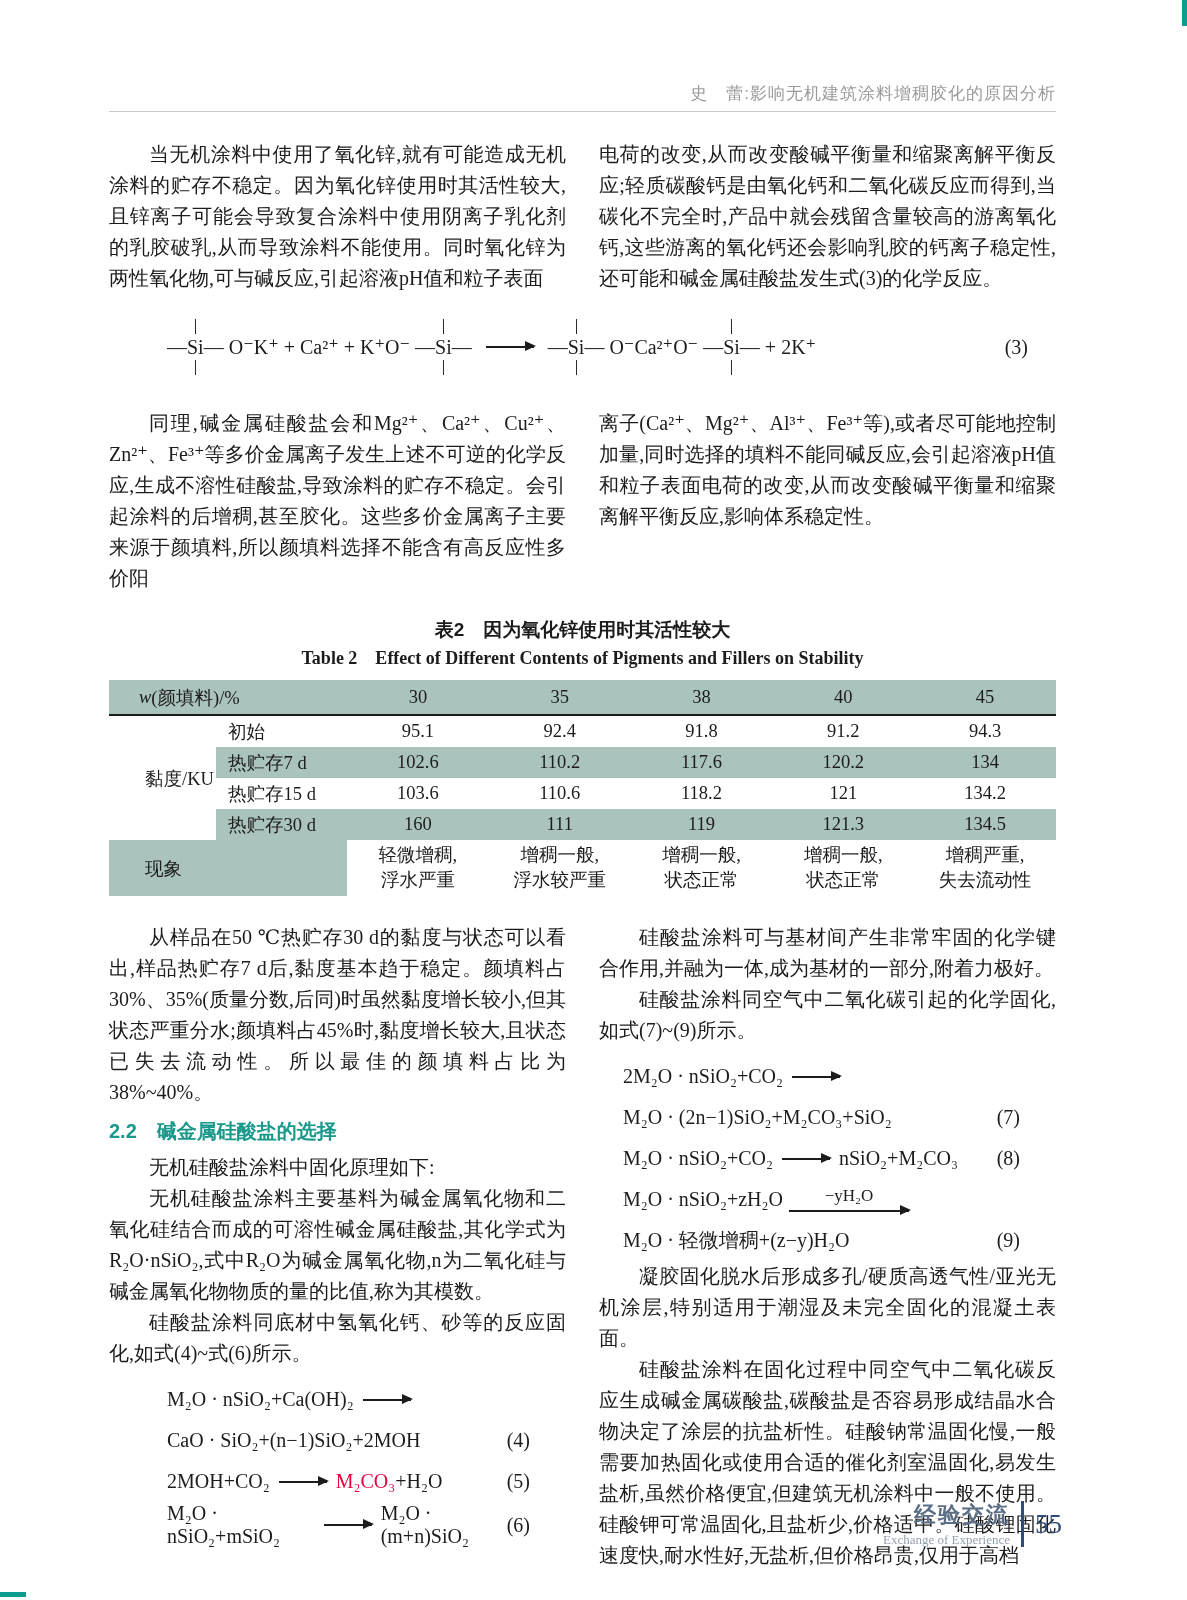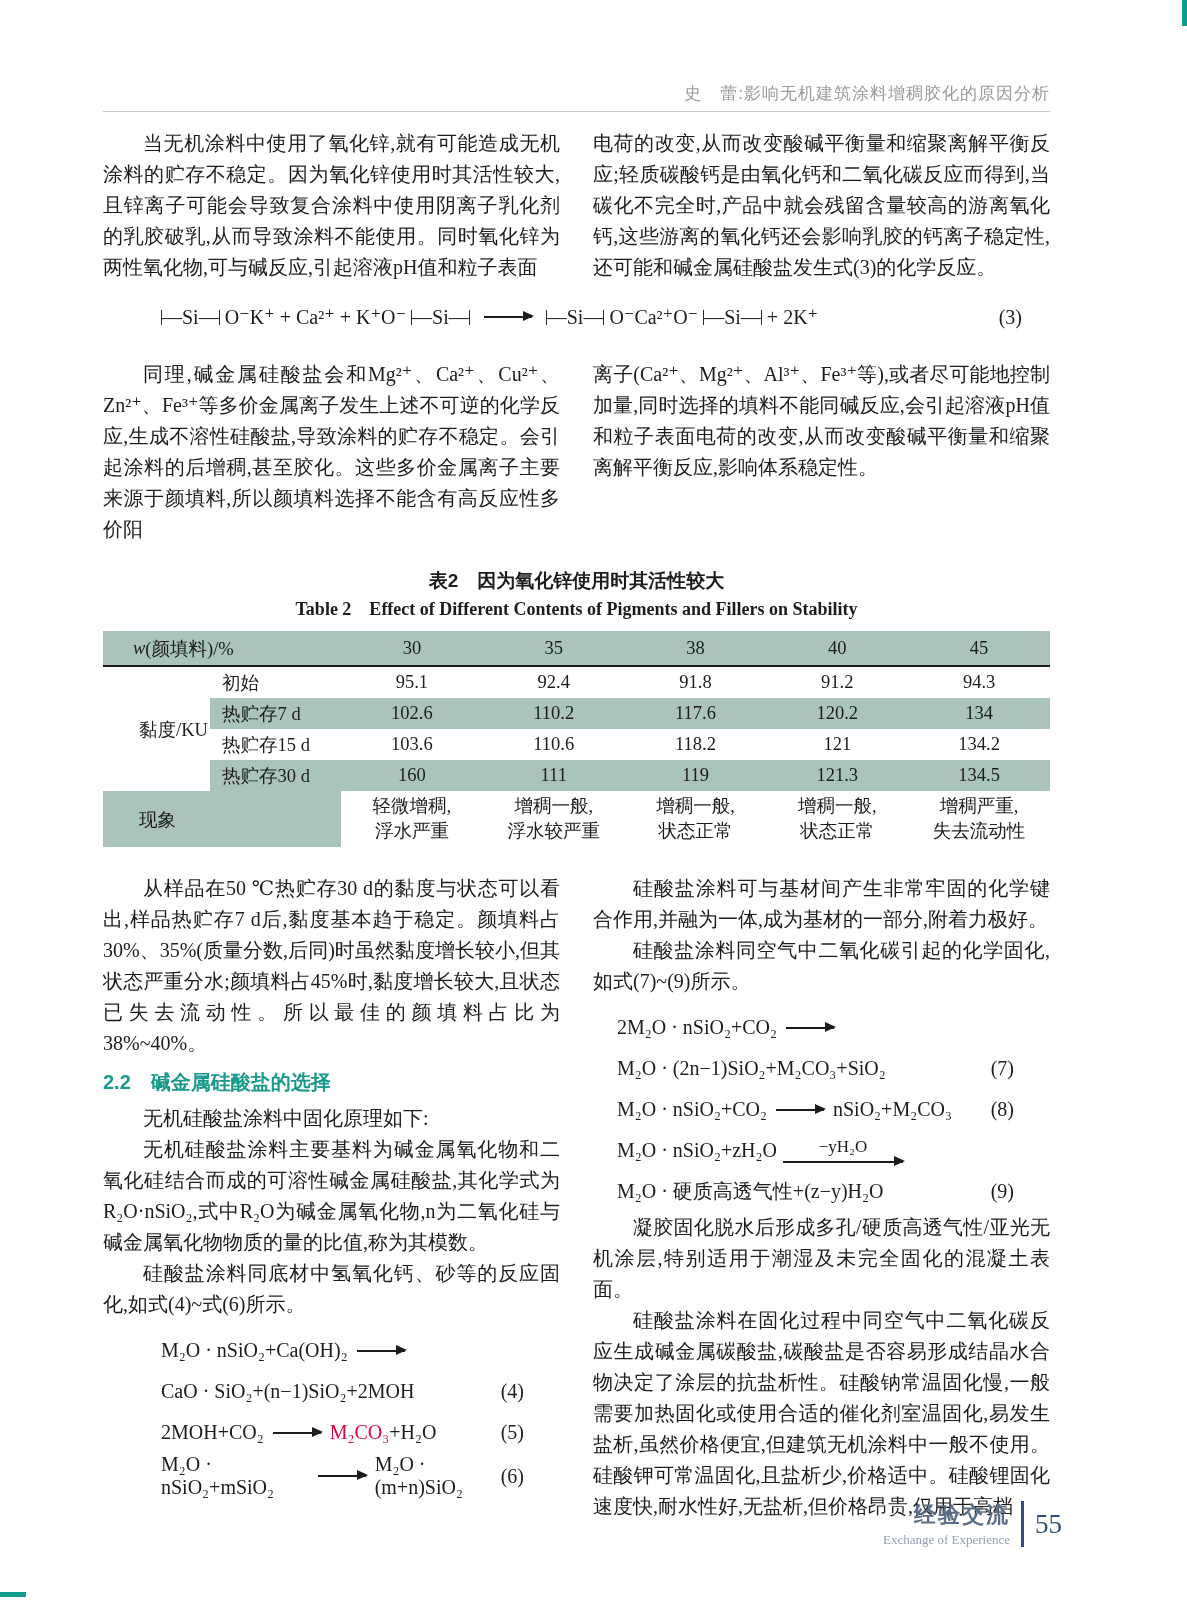--- a/index.html
+++ b/index.html
@@ -1,37 +1,37 @@
 <!DOCTYPE html>
 <html><head>
 <meta charset="utf-8">
 <style>
   html,body{margin:0;padding:0;background:#ffffff;}
   .page{position:relative;width:1187px;height:1600px;background:#fff;overflow:hidden;
         font-family:"Liberation Serif","DejaVu Serif",serif;color:#1c1c1c;}
-  .content{position:absolute;left:103px;top:0;width:947px;}
+  .content{position:absolute;left:109px;top:0;width:947px;}
 
   
   .running-header{padding-top:82px;text-align:right;font-size:17px;color:#9b9b9b;
     font-family:"Liberation Sans","DejaVu Sans",sans-serif;letter-spacing:1px;}
   .header-rule{border-top:1px solid #c9c9c9;margin-top:6px;}
 
   
   .two-col{display:flex;gap:33px;align-items:flex-start;}
   .two-col > *{width:457px;}
   .para{font-size:20px;line-height:31px;text-align:justify;margin:0;}
   .para.indent{text-indent:2em;}
-  .sec1{margin-top:16px;}
+  .sec1{margin-top:27px;}
   .sec2{margin-top:30px;}
   .sec3{margin-top:26px;}
 
   
   .eq3-row{display:flex;align-items:center;margin:22px 0 16px 0;padding-left:58px;}
   .eq3-body{flex:1;display:inline-flex;align-items:center;font-size:20px;gap:5px;}
-  .si-unit{display:inline-flex;flex-direction:row;align-items:center;line-height:1;}
+  .si-unit{display:inline-flex;flex-direction:column;align-items:center;line-height:1;}
   .si-bar{width:1px;height:15px;background:#2a2a2a;margin:3px 0;}
   .si-mid{font-size:20px;}
   .eq3-num{padding-right:28px;font-size:20px;}
 
   
   .arrow{display:inline-block;position:relative;width:48px;height:2px;background:#1c1c1c;
          margin:0 9px;flex:none;}
   .arrow::after{content:"";position:absolute;right:-2px;top:-5px;width:0;height:0;
          border-left:11px solid #1c1c1c;border-top:5px solid transparent;border-bottom:5px solid transparent;}
   .labarrow{display:inline-flex;flex-direction:column;align-items:center;margin:0 6px;}
@@ -256,21 +256,21 @@
                 <span class="t">M₂O · nSiO₂+zH₂O</span>
                 <span class="labarrow">
                   <span class="arrow-label">−yH₂O</span>
                   <span class="arrow"></span>
                 </span>
               </span>
               <span class="eq-num"></span>
             </div>
             <div class="eq-line">
               <span class="eq-content">
-                <span class="t">M₂O · 硬质高透气性+(z−y)H₂O</span>
+                <span class="t">M₂O · 轻微增稠+(z−y)H₂O</span>
               </span>
               <span class="eq-num">(9)</span>
             </div>
           </div>
         <p class="para indent">凝胶固化脱水后形成多孔/硬质高透气性/亚光无机涂层,特别适用于潮湿及未完全固化的混凝土表面。</p>
         <p class="para indent">硅酸盐涂料在固化过程中同空气中二氧化碳反应生成碱金属碳酸盐,碳酸盐是否容易形成结晶水合物决定了涂层的抗盐析性。硅酸钠常温固化慢,一般需要加热固化或使用合适的催化剂室温固化,易发生盐析,虽然价格便宜,但建筑无机涂料中一般不使用。硅酸钾可常温固化,且盐析少,价格适中。硅酸锂固化速度快,耐水性好,无盐析,但价格昂贵,仅用于高档</p>
       </div>
     </div>
 
   </div>

